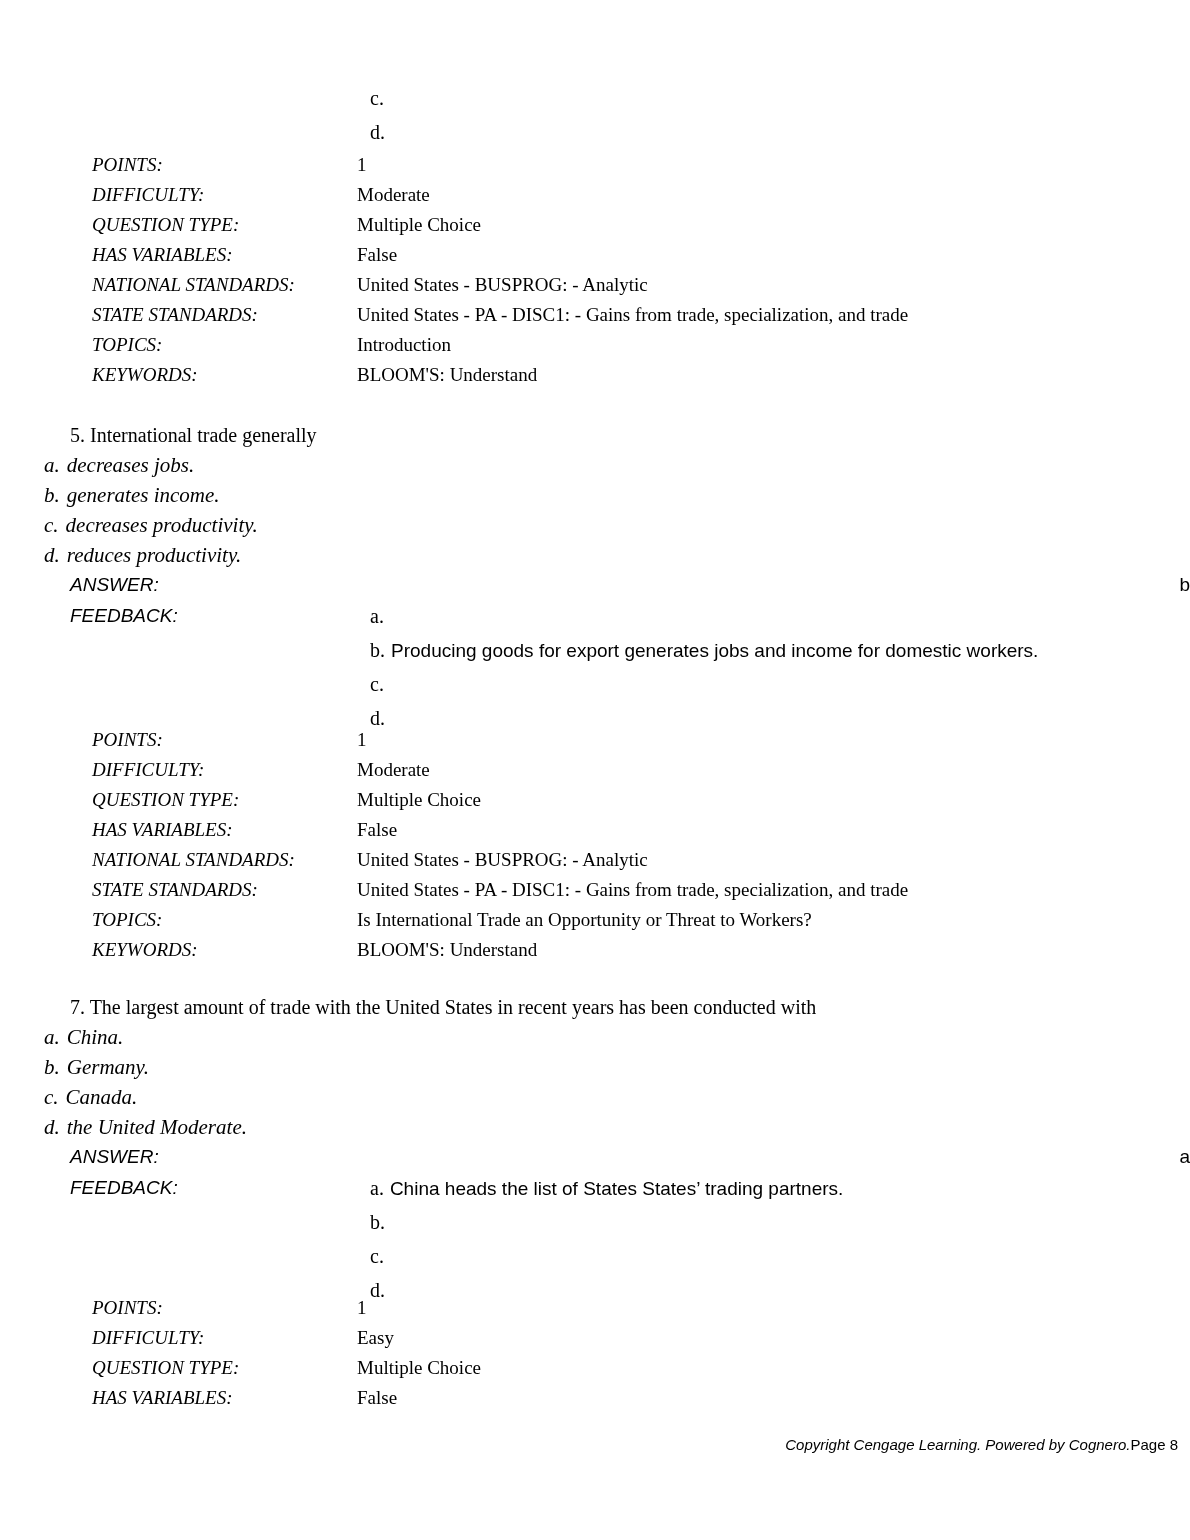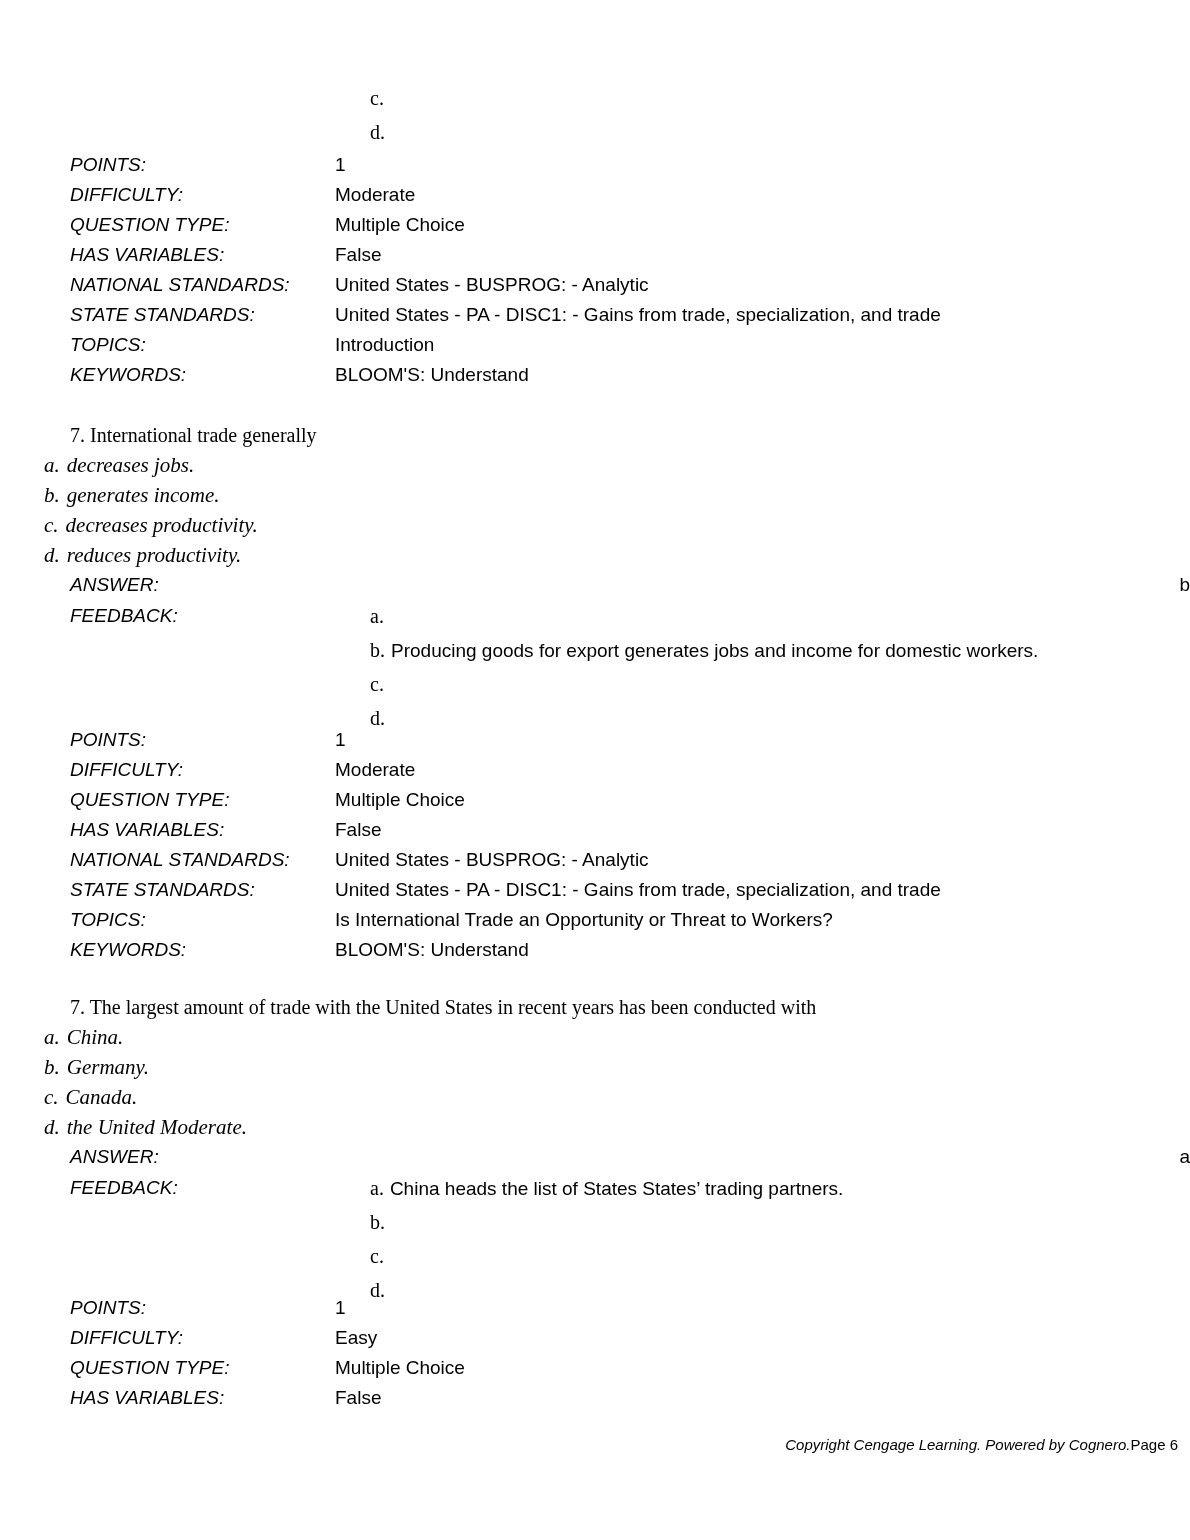--- a/index.html
+++ b/index.html
@@ -13,24 +13,25 @@
     position: relative;
     width: 1190px; height: 1540px;
     background: #ffffff;
     overflow: hidden;
   }
   .sec { position: absolute; left: 0; width: 100%; }
 
   
   .meta-row {
     display: flex;
-    padding-left: 70px;
+    padding-left: 92px;
     font-size: 19px;
     line-height: 30px;
     white-space: nowrap;
+    font-family: Liberation Serif, serif;
   }
   .meta-label {
     font-style: italic;
     width: 265px;
     flex-shrink: 0;
   }
   .meta-value { }
 
   
   .stem {
@@ -148,21 +149,21 @@
       <span class="meta-label">TOPICS:</span>
       <span class="meta-value">Introduction</span>
     </div>
     <div class="meta-row">
       <span class="meta-label">KEYWORDS:</span>
       <span class="meta-value">BLOOM'S: Understand</span>
     </div>
   </div>
 
   <div class="sec" style="top:420px">
-    <div class="stem">7. International trade generally</div>
+    <div class="stem">5. International trade generally</div>
     <div class="option-row">
       <span class="option-letter">a.</span><span class="option-text">decreases jobs.</span>
     </div>
     <div class="option-row">
       <span class="option-letter">b.</span><span class="option-text">generates income.</span>
     </div>
     <div class="option-row">
       <span class="option-letter">c.</span><span class="option-text">decreases productivity.</span>
     </div>
     <div class="option-row">
@@ -277,16 +278,16 @@
       <span class="meta-value">Multiple Choice</span>
     </div>
     <div class="meta-row">
       <span class="meta-label">HAS VARIABLES:</span>
       <span class="meta-value">False</span>
     </div>
   </div>
 
   <div class="footer">
     <span class="footer-left">Copyright Cengage Learning. Powered by Cognero.</span>
-    <span class="footer-right">Page 6</span>
+    <span class="footer-right">Page 8</span>
   </div>
 
 </div>
 
 </body></html>

